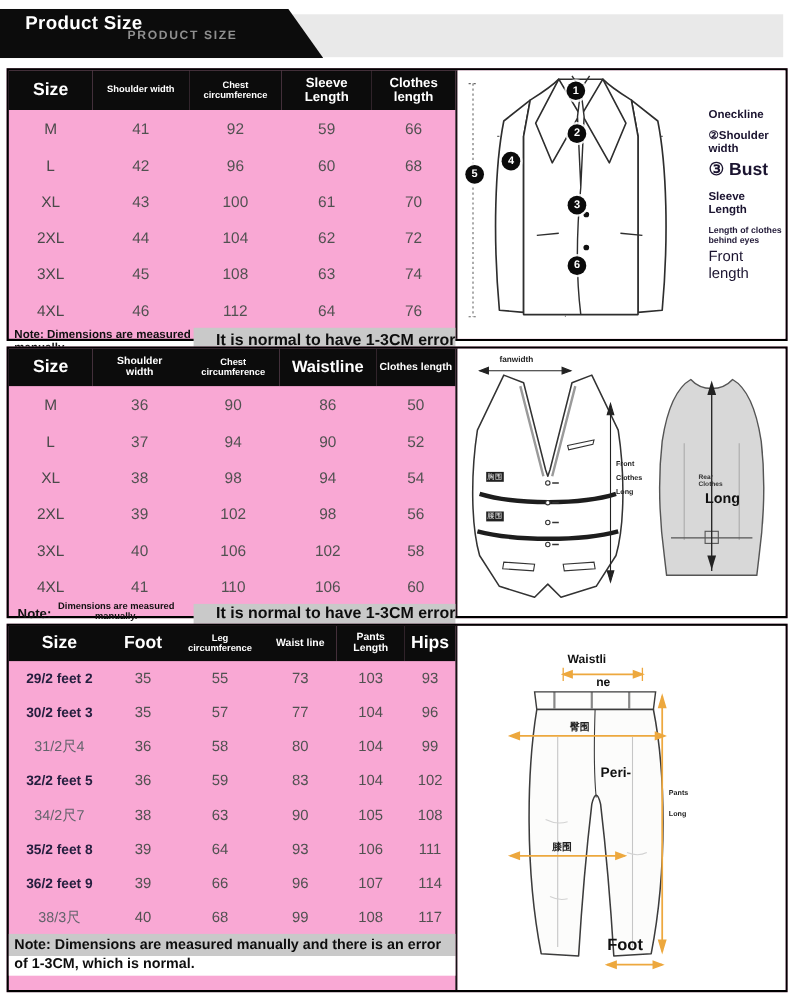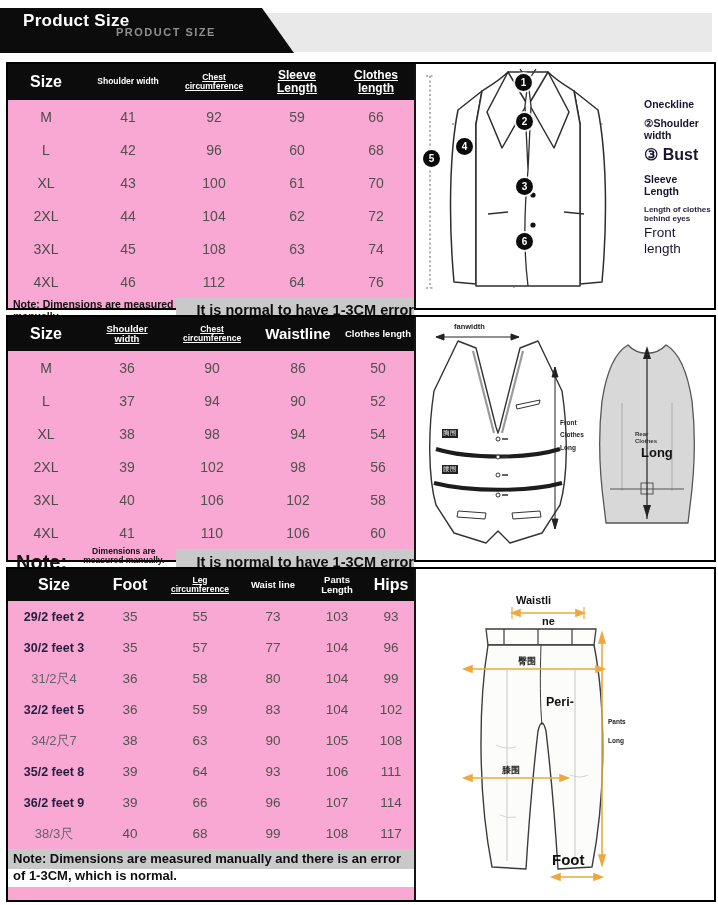--- a/index.html
+++ b/index.html
@@ -22,26 +22,26 @@
   thead tr{background:#0c0c0c;color:#fff;}
   th{font-weight:bold;text-align:center;vertical-align:middle;padding:1px 2px;line-height:1.1;}
   .s1 thead tr{height:36px;} .s2 thead tr{height:34px;} .s3 thead tr{height:32px;}
   td{text-align:center;color:#515151;font-size:14px;vertical-align:middle;}
   .s1 td{height:31px;} .s2 td{height:31px;} .s3 td{height:29px;font-size:13.5px;}
   .td-size{color:#4a4a4a;}
   .td-size.bold{color:#241e3e;font-weight:bold;font-size:12.5px;}
   .td-size.reg{color:#63636c;font-size:13px;}
   .h-big{font-size:16px;} .h-mid{font-size:15px;} .h-med{font-size:12px;}
   .h-sm{font-size:9.5px;} .h-xs{font-size:8.5px;}
-  .wrapnarrow{display:block;max-width:58px;margin:0 auto;text-decoration:underline;}
+  .wrapnarrow{display:block;max-width:58px;margin:0 auto;}
   
   .noterow{display:flex;flex:1;align-items:stretch;}
   .n-left{width:178px;font-weight:bold;font-size:10.5px;line-height:1.1;padding:1px 0 0 5px;color:#111;}
   .n-left2{width:178px;display:flex;align-items:flex-start;padding-left:8px;}
-  .n-word{font-size:20px;font-weight:bold;color:#111;margin-top:2px;}
+  .n-word{font-size:12px;font-weight:bold;color:#111;margin-top:2px;}
   .n-small{font-size:8.5px;font-weight:bold;color:#111;line-height:1.1;max-width:110px;margin:0 0 0 4px;transform:translateY(-2px);text-align:center;}
   .n-gray{flex:1;background:#c9c9c9;font-weight:bold;font-size:14.5px;color:#0d0d0d;
           display:flex;align-items:center;justify-content:center;white-space:nowrap;padding-left:20px;}
   .note3{height:36px;background:linear-gradient(#c9c9c9 0 20px,#fff 20px);
          font-weight:bold;font-size:13px;color:#0d0d0d;line-height:1.3;padding:2px 4px 0 5px;}
   
   svg{position:absolute;left:0;top:0;}
   .mk{position:absolute;width:17px;height:17px;border-radius:50%;background:#0b0b0b;color:#fff;
       font-size:10px;font-weight:bold;display:flex;align-items:center;justify-content:center;
       box-shadow:0 0 0 2px rgba(255,255,255,.85);}

